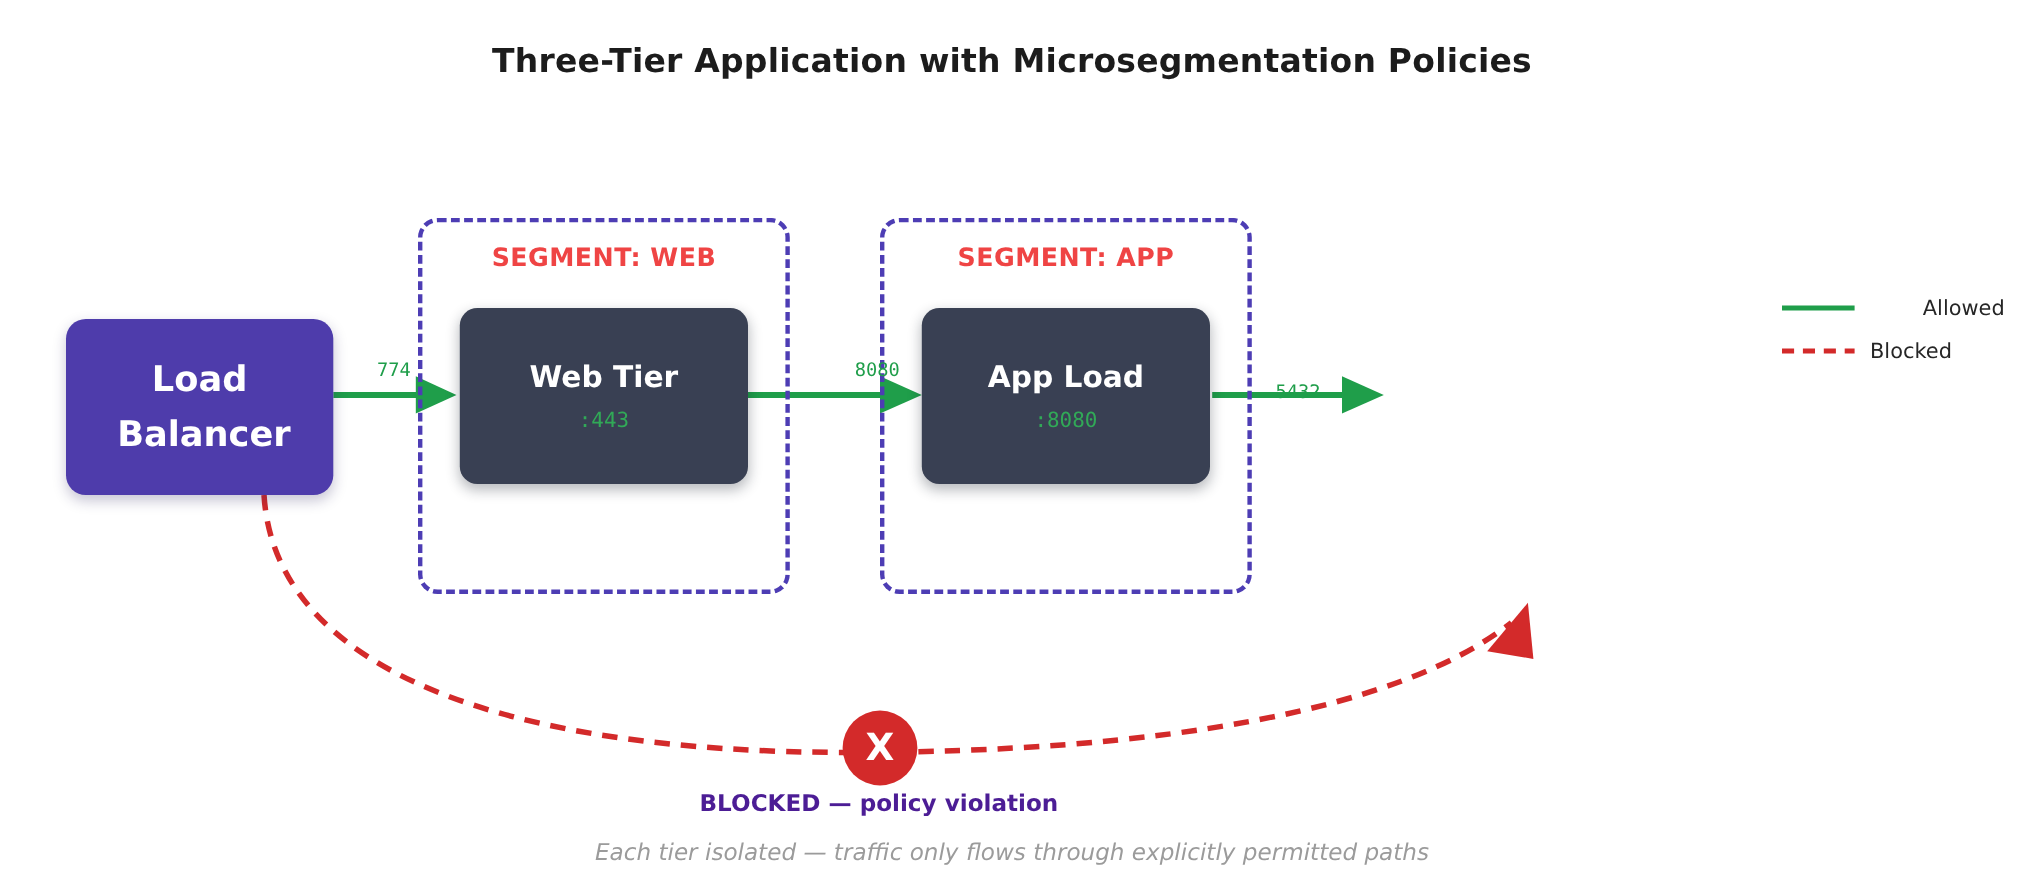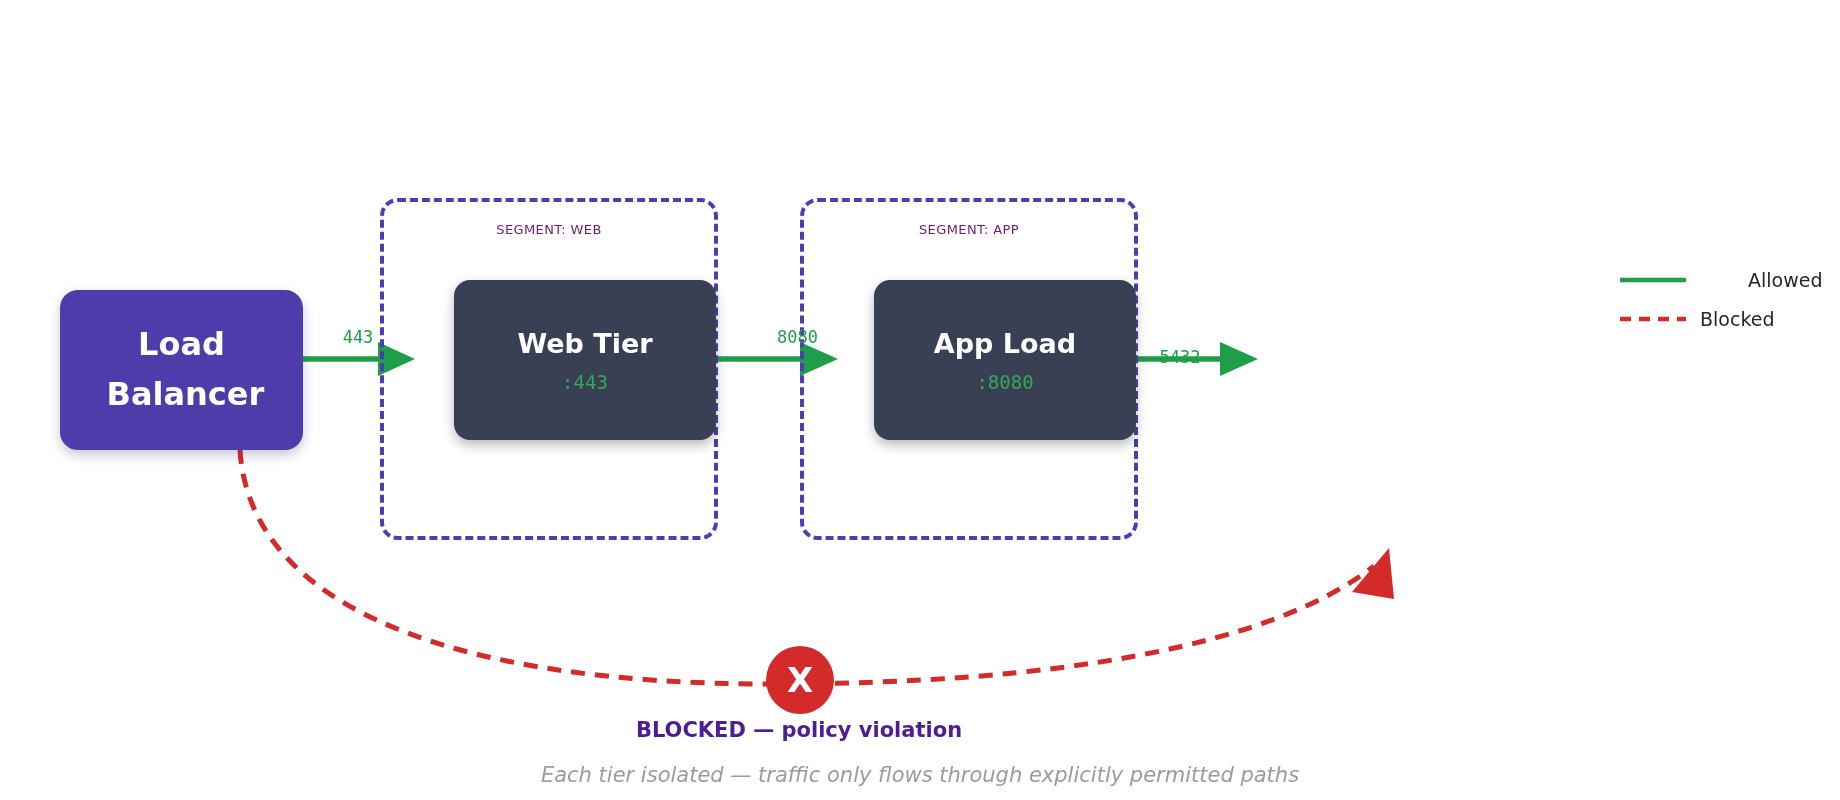--- a/index.html
+++ b/index.html
@@ -31,32 +31,31 @@
   .segment{
     position:absolute;top:198px;height:342px;width:338px;
     border:4px dashed #4d3db4;border-radius:18px;
     box-sizing:border-box;background:transparent;
   }
   .seg-web{left:380px;}
   .seg-app{left:800px;}
   .seg-data{left:1220px;}
   .segment-label{
     position:absolute;left:0;top:20px;width:100%;
-    text-align:center;font-size:13px;font-weight:normal;
-    color:#701a75;letter-spacing:0.4px;
+    text-align:center;font-size:23px;font-weight:bold;
+    color:#ef4444;letter-spacing:0.4px;
   }
   
   .tier{
     position:absolute;left:50%;transform:translateX(-50%);
     top:78px;width:262px;height:160px;
     background:#394053;border-radius:16px;
     box-shadow:0 5px 12px rgba(20,25,40,0.3);
     display:flex;flex-direction:column;align-items:center;justify-content:center;
     gap:12px;
-    margin-left:36px;
   }
   .tier-title{color:#ffffff;font-weight:bold;font-size:27px;}
   .tier-port{
     font-family:"DejaVu Sans Mono","Liberation Mono",monospace;
     font-size:19px;color:#31a957;
   }
   
   .flow-port{
     position:absolute;top:327px;width:120px;text-align:center;
     font-family:"DejaVu Sans Mono","Liberation Mono",monospace;
@@ -90,20 +89,21 @@
   .caption{
     position:absolute;left:0;top:763px;width:1840px;text-align:center;
     font-size:21px;color:#9b9b9b;font-style:italic;
   }
 </style>
 </head>
 <body>
 
 <div class="canvas">
 
+  <div class="title">Three-Tier Application with Microsegmentation Policies</div>
 
   <svg class="overlay" width="1840" height="800" viewBox="0 0 1840 800">
 
     <g>
       <line x1="303" y1="359" x2="381" y2="359" stroke="#1f9e4a" stroke-width="5.5"></line>
       <polygon points="378,342 378,376 415,359" fill="#1f9e4a"></polygon>
     </g>
 
     <g>
       <line x1="679" y1="359" x2="803" y2="359" stroke="#1f9e4a" stroke-width="5.5"></line>
@@ -138,21 +138,21 @@
 
   <div class="segment seg-app">
     <div class="segment-label">SEGMENT: APP</div>
     <div class="tier">
       <div class="tier-title">App Load</div>
       <div class="tier-port">:8080</div>
     </div>
   </div>
 
 
-  <div class="flow-port fp-1">443</div>
+  <div class="flow-port fp-1">774</div>
   <div class="flow-port fp-2">8080</div>
   <div class="flow-port fp-3">5432</div>
 
   <div class="x-badge">
     <span class="x-glyph">X</span>
   </div>
   <div class="blocked-label">BLOCKED — policy violation</div>
 
   <div class="legend-allowed-label">Allowed</div>
   <div class="legend-blocked-label">Blocked</div>

